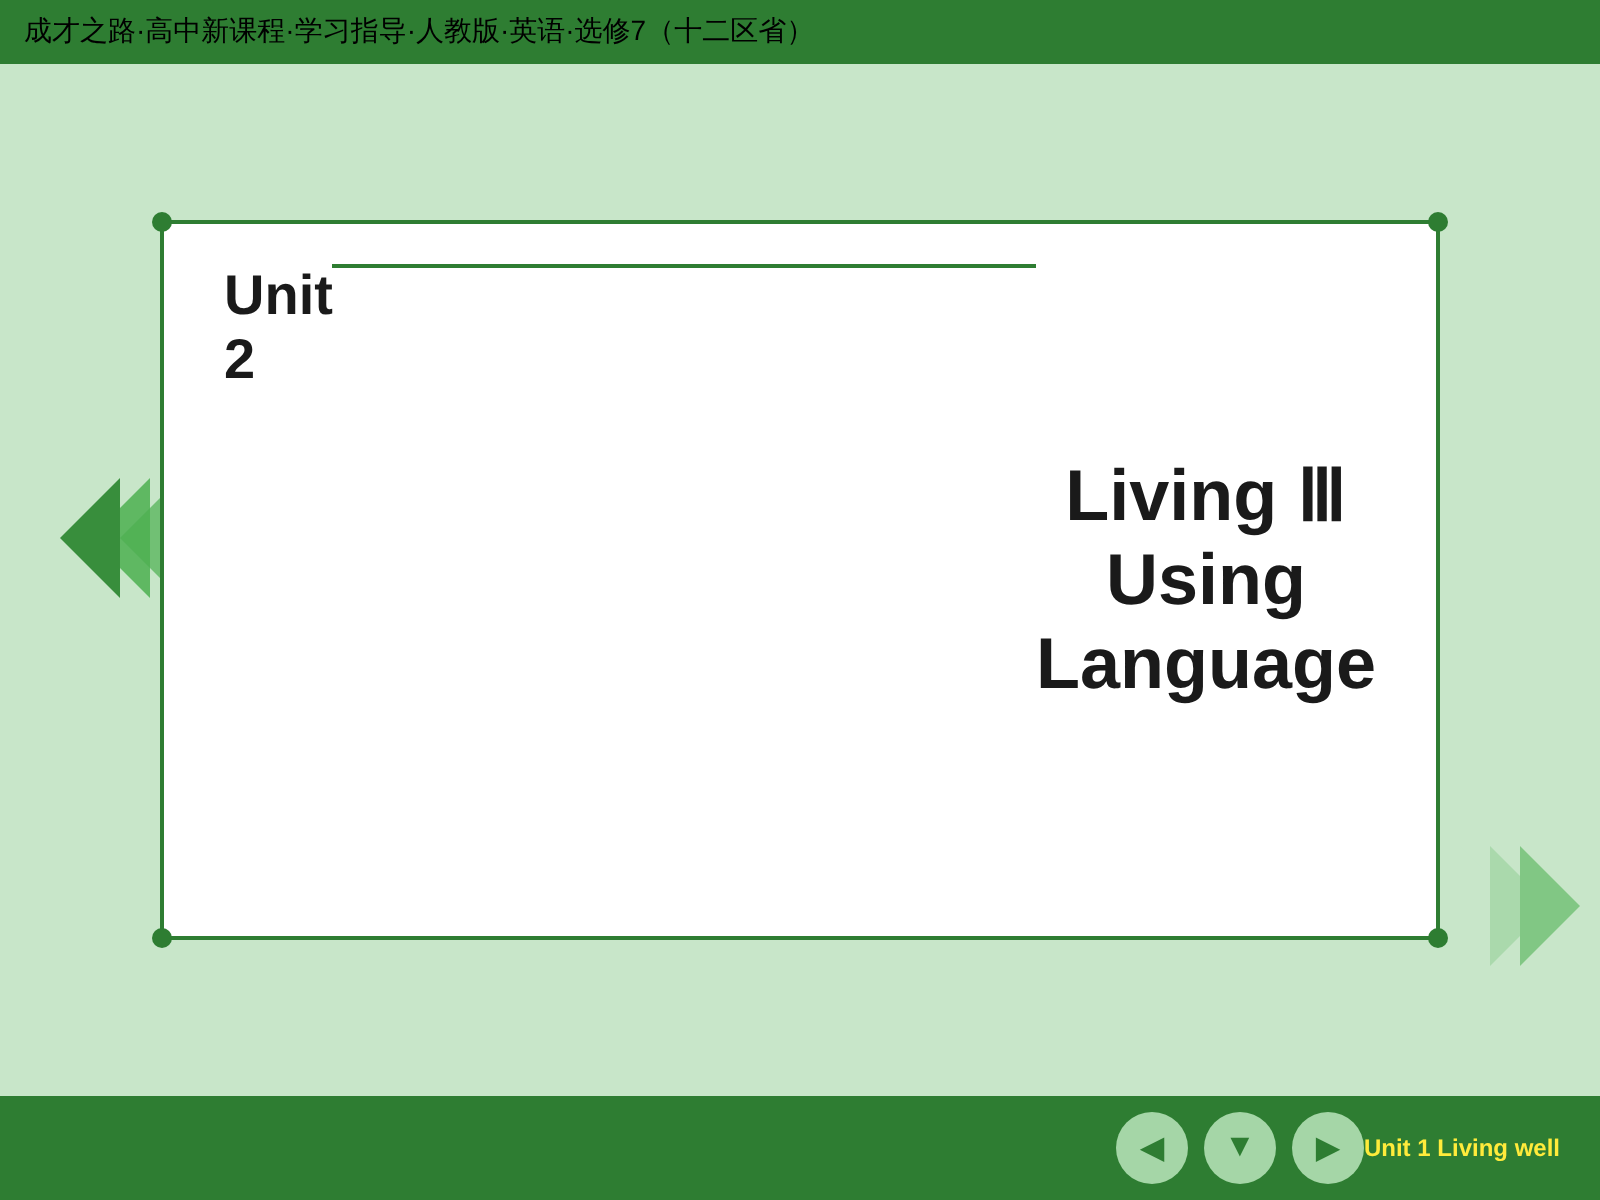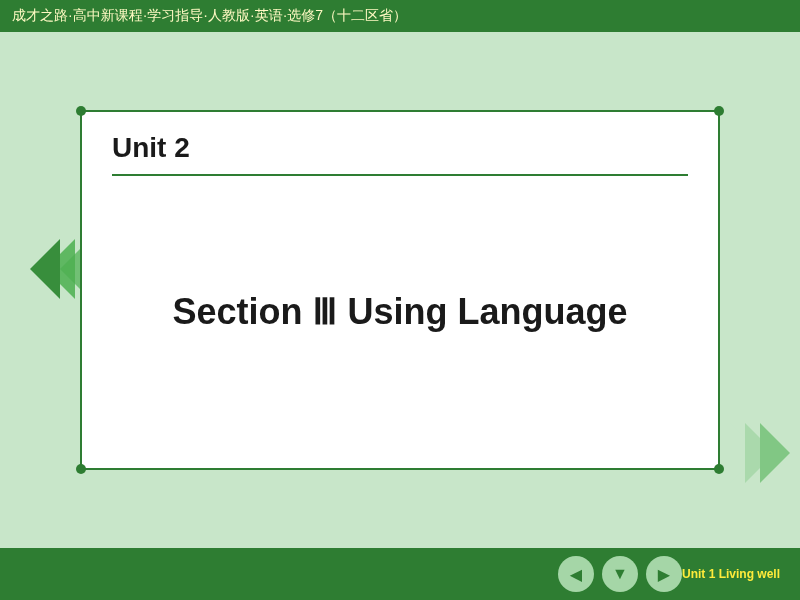--- a/index.html
+++ b/index.html
@@ -16,21 +16,21 @@
       width: 800px;
       height: 600px;
       display: flex;
       flex-direction: column;
       background: #e8e8e8;
     }
 
     
     .header-bar {
       background: #2e7d32;
-      color: #fef9c3;
+      color: #000000;
       padding: 4px 12px;
       font-size: 14px;
       height: 32px;
       display: flex;
       align-items: center;
       flex-shrink: 0;
     }
 
     
     .main-content {
@@ -62,21 +62,21 @@
     }
 
     
     .content-card {
       background: white;
       border: 2px solid #2e7d32;
       width: 640px;
       height: 360px;
       position: relative;
       display: flex;
-      flex-direction: column;
+      flex-direction: row;
       padding: 20px 30px;
     }
 
     
     .corner-dot-tl {
       position: absolute;
       left: -6px;
       top: -6px;
       width: 10px;
       height: 10px;
@@ -224,21 +224,21 @@
     </div>
 
     <div class="content-card">
       <div class="corner-dot-tl"></div>
       <div class="corner-dot-tr"></div>
       <div class="corner-dot-bl"></div>
       <div class="corner-dot-br"></div>
 
       <div class="unit-title">Unit 2</div>
       <hr class="divider-line">
-      <div class="section-title">Section Ⅲ    Using Language</div>
+      <div class="section-title">Living Ⅲ    Using Language</div>
     </div>
 
   </div>
 
   <div class="bottom-bar">
     <div style="flex:1"></div>
     <div class="nav-buttons">
       <button class="nav-btn nav-btn-prev">
         <span>◀</span>
       </button>

